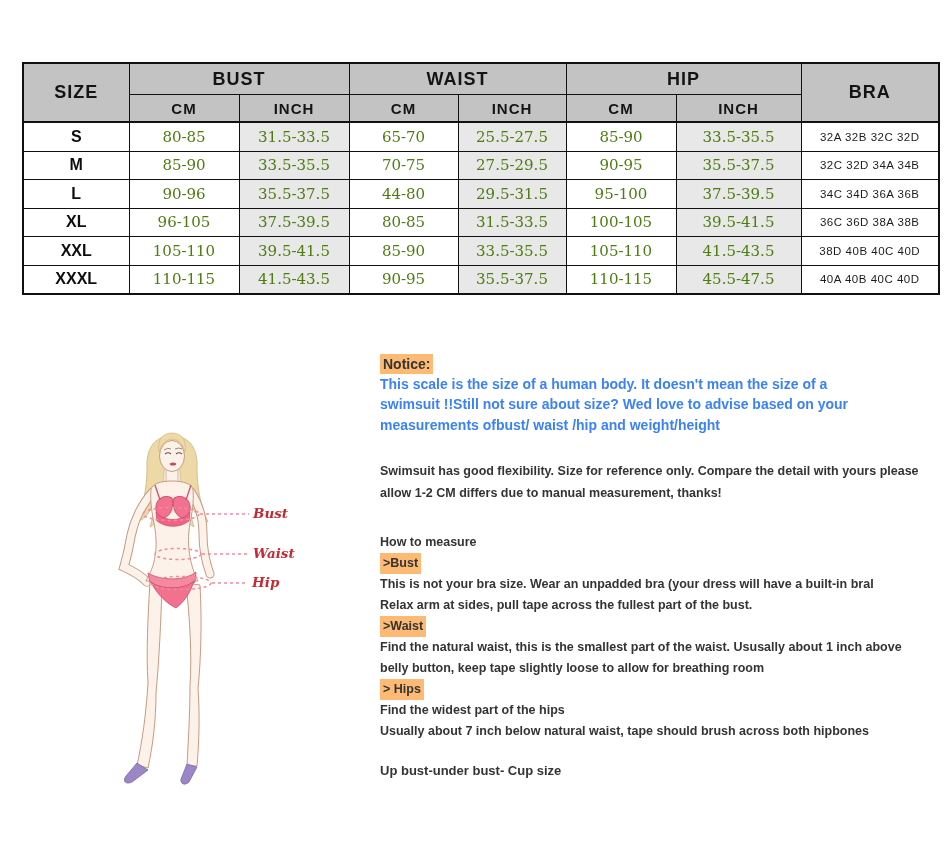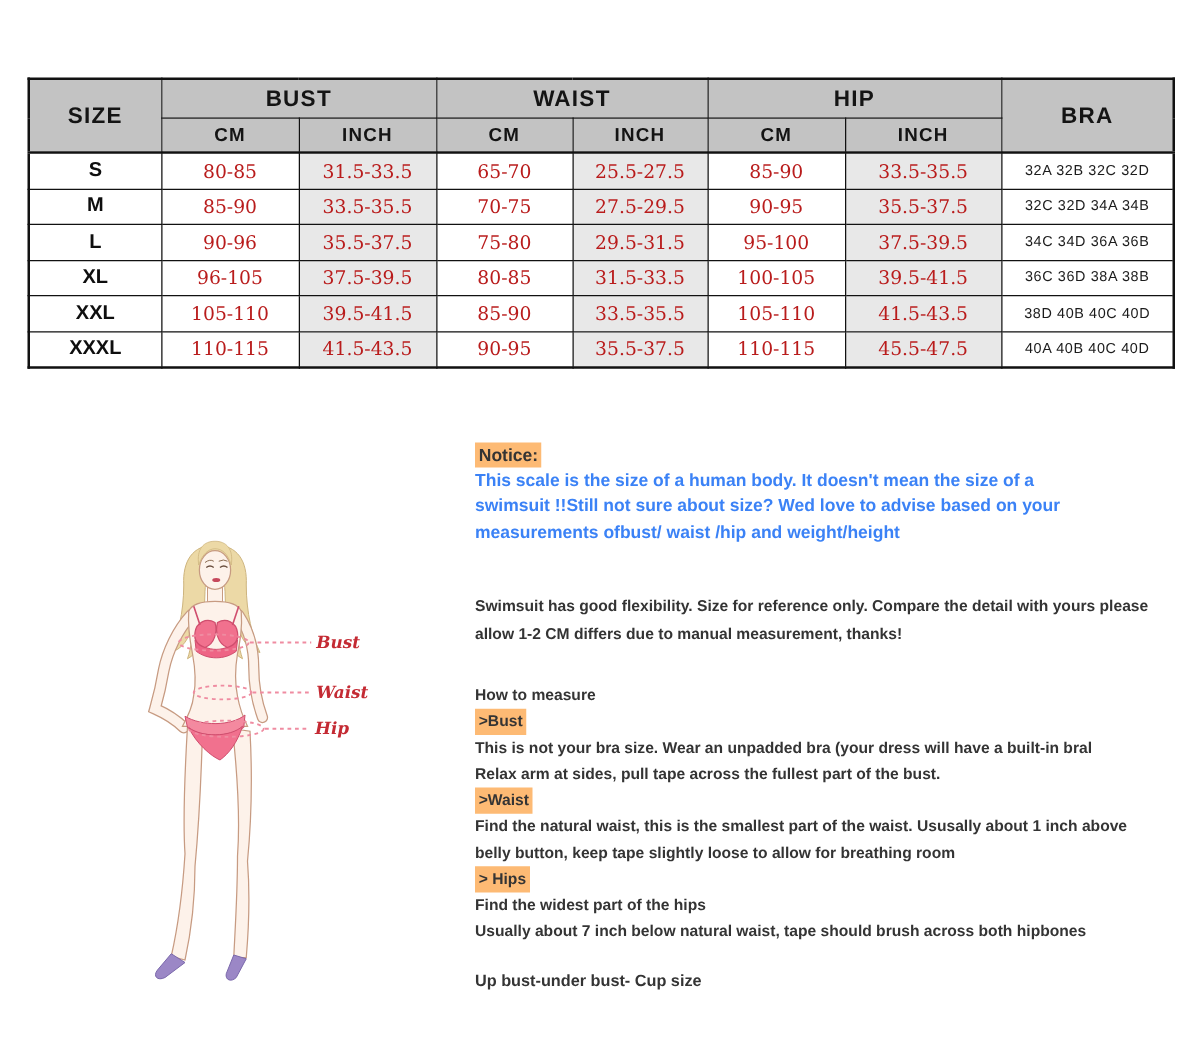--- a/index.html
+++ b/index.html
@@ -33,39 +33,39 @@
   .size-chart thead tr.unit-row th { height: 26px; font-size: 15px; letter-spacing: 1px; }
   .size-chart th.size-head { font-size: 18px; margin-left: 33px; }
   .size-chart th.bra-head { font-size: 18px; }
   .size-chart tbody td { height: 27.5px; }
   .size-chart tbody td.size-cell {
     font-weight: bold; font-size: 16px; color: #0e0e0e;
     font-family: "Liberation Sans", sans-serif;
   }
   .size-chart tbody td.num-cell {
     font-family: "DejaVu Serif", serif;
-    font-size: 15px; color: #b91c1c;
+    font-size: 15px; color: #4d7c0f;
   }
   .size-chart tbody td.inch-col { background: #e8e8e8; }
   .size-chart tbody td.bra-cell {
     font-size: 11.5px; color: #1c1c1c; letter-spacing: 0.5px;
     font-family: "Liberation Sans", sans-serif;
   }
 
   
   .notes { position: absolute; left: 380px; top: 354px; width: 556px; }
   .notes .hl {
     display: inline-block;
     background: #fdba74;
     color: #343434;
     padding: 0 3px;
   }
   .notice-head { font-size: 14px; font-weight: bold; line-height: 20px; }
   .notice-line { font-size: 14px; font-weight: bold; line-height: 20.4px; color: #3b82f6; }
-  .flex-block { margin-top: 39px; }
+  .flex-block { margin-top: 25px; }
   .flex-line { font-size: 12.5px; font-weight: bold; line-height: 22px; color: #343434; }
   .measure-block { margin-top: 28px; }
   .m-line { font-size: 12.5px; font-weight: bold; line-height: 21px; color: #343434; }
   .cup-block { margin-top: 18px; }
   .cup-line { font-size: 13px; font-weight: bold; line-height: 21px; color: #343434; }
 
   
   .figure-wrap { position: absolute; left: 95px; top: 415px; width: 270px; height: 400px; }
   .figure-wrap svg { display: block; width: 100%; height: 100%; }
   .measure-label {
@@ -126,21 +126,21 @@
         <td class="num-cell">70-75</td>
         <td class="num-cell inch-col">27.5-29.5</td>
         <td class="num-cell">90-95</td>
         <td class="num-cell inch-col">35.5-37.5</td>
         <td class="bra-cell">32C 32D 34A 34B</td>
       </tr>
       <tr>
         <td class="size-cell">L</td>
         <td class="num-cell">90-96</td>
         <td class="num-cell inch-col">35.5-37.5</td>
-        <td class="num-cell">75-80</td>
+        <td class="num-cell">44-80</td>
         <td class="num-cell inch-col">29.5-31.5</td>
         <td class="num-cell">95-100</td>
         <td class="num-cell inch-col">37.5-39.5</td>
         <td class="bra-cell">34C 34D 36A 36B</td>
       </tr>
       <tr>
         <td class="size-cell">XL</td>
         <td class="num-cell">96-105</td>
         <td class="num-cell inch-col">37.5-39.5</td>
         <td class="num-cell">80-85</td>

